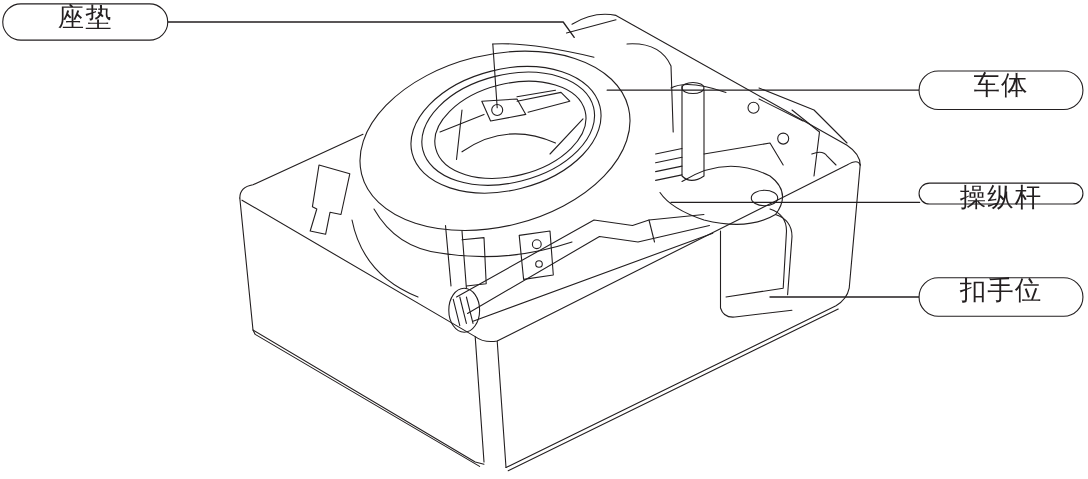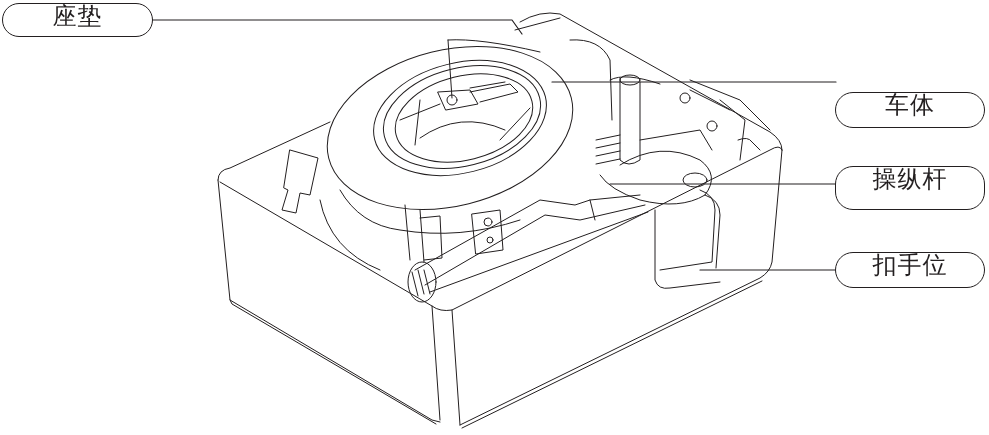--- a/index.html
+++ b/index.html
@@ -99,21 +99,21 @@
     <path d="M430,292 L648,212"></path>
     <ellipse cx="422" cy="282" rx="14" ry="20"></ellipse>
     <path d="M412,272 L418,296 M418,270 L424,294 M424,270 L430,294"></path>
     <path d="M590,200 L595,220"></path>
   </g>
 </svg>
 
 <div class="callout" style="left:2px;top:3px;width:151px;height:34px;">
   <span>座垫</span>
 </div>
-<div class="callout" style="left:835px;top:64px;width:150px;height:36px;margin-top:28px;">
+<div class="callout" style="left:835px;top:64px;width:150px;height:36px;">
   <span>车体</span>
 </div>
-<div class="callout" style="left:835px;top:166px;width:150px;height:44px;">
+<div class="callout" style="left:835px;top:166px;width:150px;height:20px;">
   <span>操纵杆</span>
 </div>
 <div class="callout" style="left:835px;top:252px;width:150px;height:36px;font-family:Liberation Serif, serif;">
   <span>扣手位</span>
 </div>
 
 </body></html>

